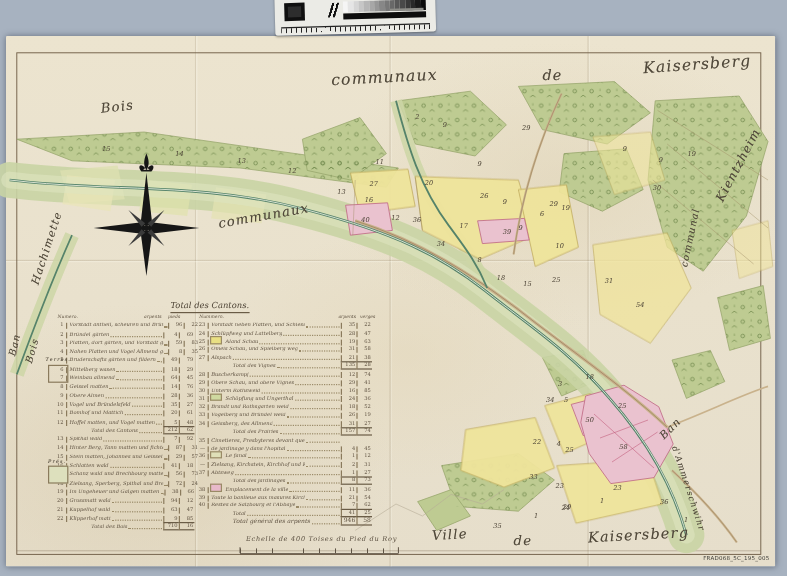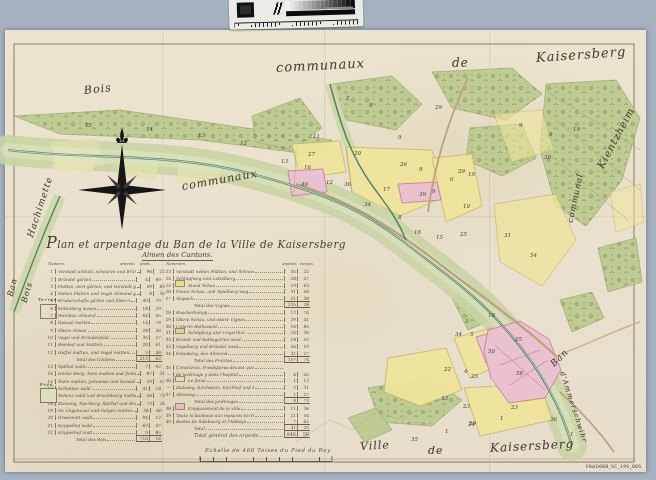--- a/index.html
+++ b/index.html
@@ -194,22 +194,21 @@
         <path d="M1,-50 C5,-55 8,-51 4,-47 Z" fill="#161616"></path>
         <rect x="-4" y="-48.5" width="8" height="1.4" fill="#161616"></rect>
       </g>
     </g>
 
     <g stroke="#5d5243">
       <path d="M200,456 v5 M332,456 v5" stroke-width=".8" fill="none"></path>
     </g>
   </svg>
 
-  <div class="cart-title">Plan et arpentage du Ban de la Ville de Kaisersberg</div>
-  <div class="cart-sub">Almen des Cantons.</div>
+  <div class="cart-sub">Total des Cantons.</div>
 
   <span class="thead" style="left:48px;top:261px">Numero.</span>
   <span class="thead" style="left:120px;top:261px">arpents</span>
   <span class="thead" style="left:140px;top:261px">pieds</span>
   <span class="thead" style="left:166px;top:261px">Nummern.</span>
   <span class="thead" style="left:282px;top:261px">arpents</span>
   <span class="thead" style="left:300px;top:261px">verges</span>
 
   <div id="tableL" class="ttable tableL" style="left:44px;top:267px">
       <div class="trow">

